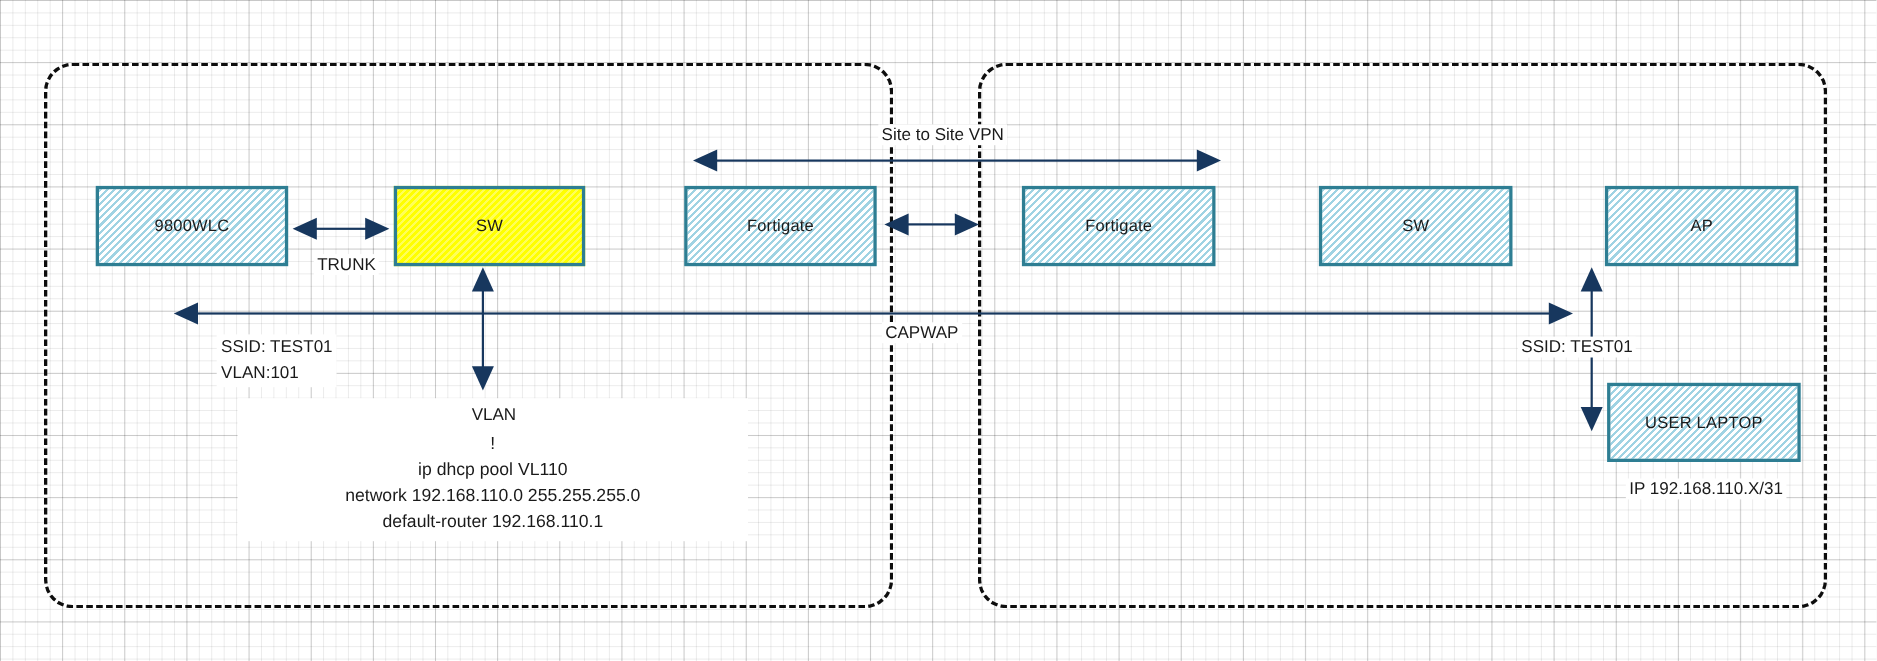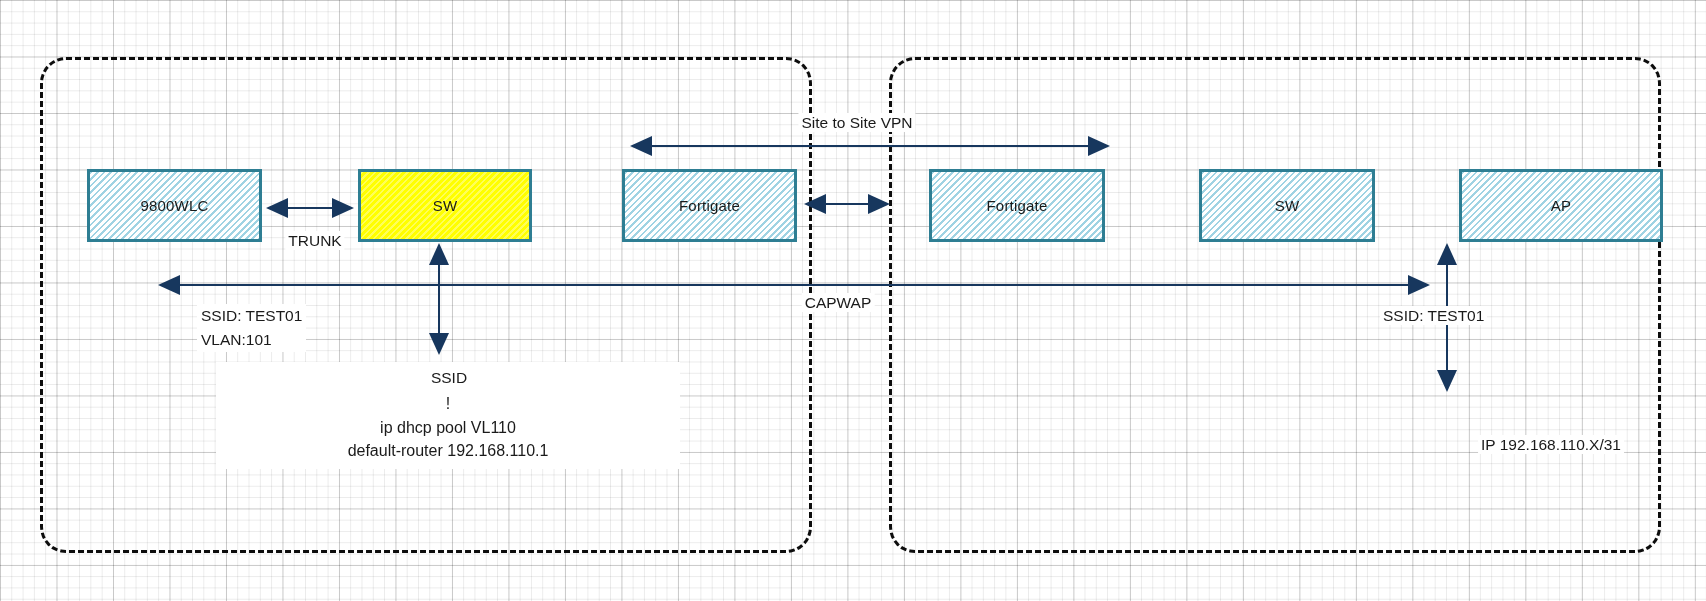--- a/index.html
+++ b/index.html
@@ -126,41 +126,45 @@
   </div>
 
   <div class="node hatch" style="left:929px;top:169px;width:176px;height:73px">
     <span class="node-label">Fortigate</span>
   </div>
 
   <div class="node hatch" style="left:1199px;top:169px;width:176px;height:73px">
     <span class="node-label">SW</span>
   </div>
 
-  <div class="node hatch" style="left:1459px;top:169px;width:204px;height:73px">
+  <div class="node hatch" style="left:1459px;top:169px;width:176px;height:73px">
     <span class="node-label">AP</span>
   </div>
 
+  <div class="node hatch" style="left:1461px;top:348px;width:176px;height:72px">
+    <span class="node-label">USER LAPTOP</span>
+  </div>
 
   <span class="tag centered" style="left:315px;top:231px">TRUNK</span>
 
   <span class="tag centered" style="left:857px;top:113px">Site to Site VPN</span>
 
   <span class="tag centered" style="left:838px;top:293px">CAPWAP</span>
 
-  <span class="tag centered" style="left:449px;top:368px;z-index:4">SSID</span>
+  <span class="tag centered" style="left:449px;top:368px;z-index:4">VLAN</span>
 
   <div class="tag-block" style="left:197px;top:304px">
     <div>SSID: TEST01</div>
     <div>VLAN:101</div>
   </div>
 
   <span class="tag" style="left:1380px;top:306px">SSID: TEST01</span>
 
   <span class="tag centered" style="left:1551px;top:435px">IP 192.168.110.X/31</span>
 
   <div class="dhcp-block">
     <div>!</div>
     <div>ip dhcp pool VL110</div>
+    <div>network 192.168.110.0 255.255.255.0</div>
     <div>default-router 192.168.110.1</div>
   </div>
 
 </div>
 
 </body></html>

